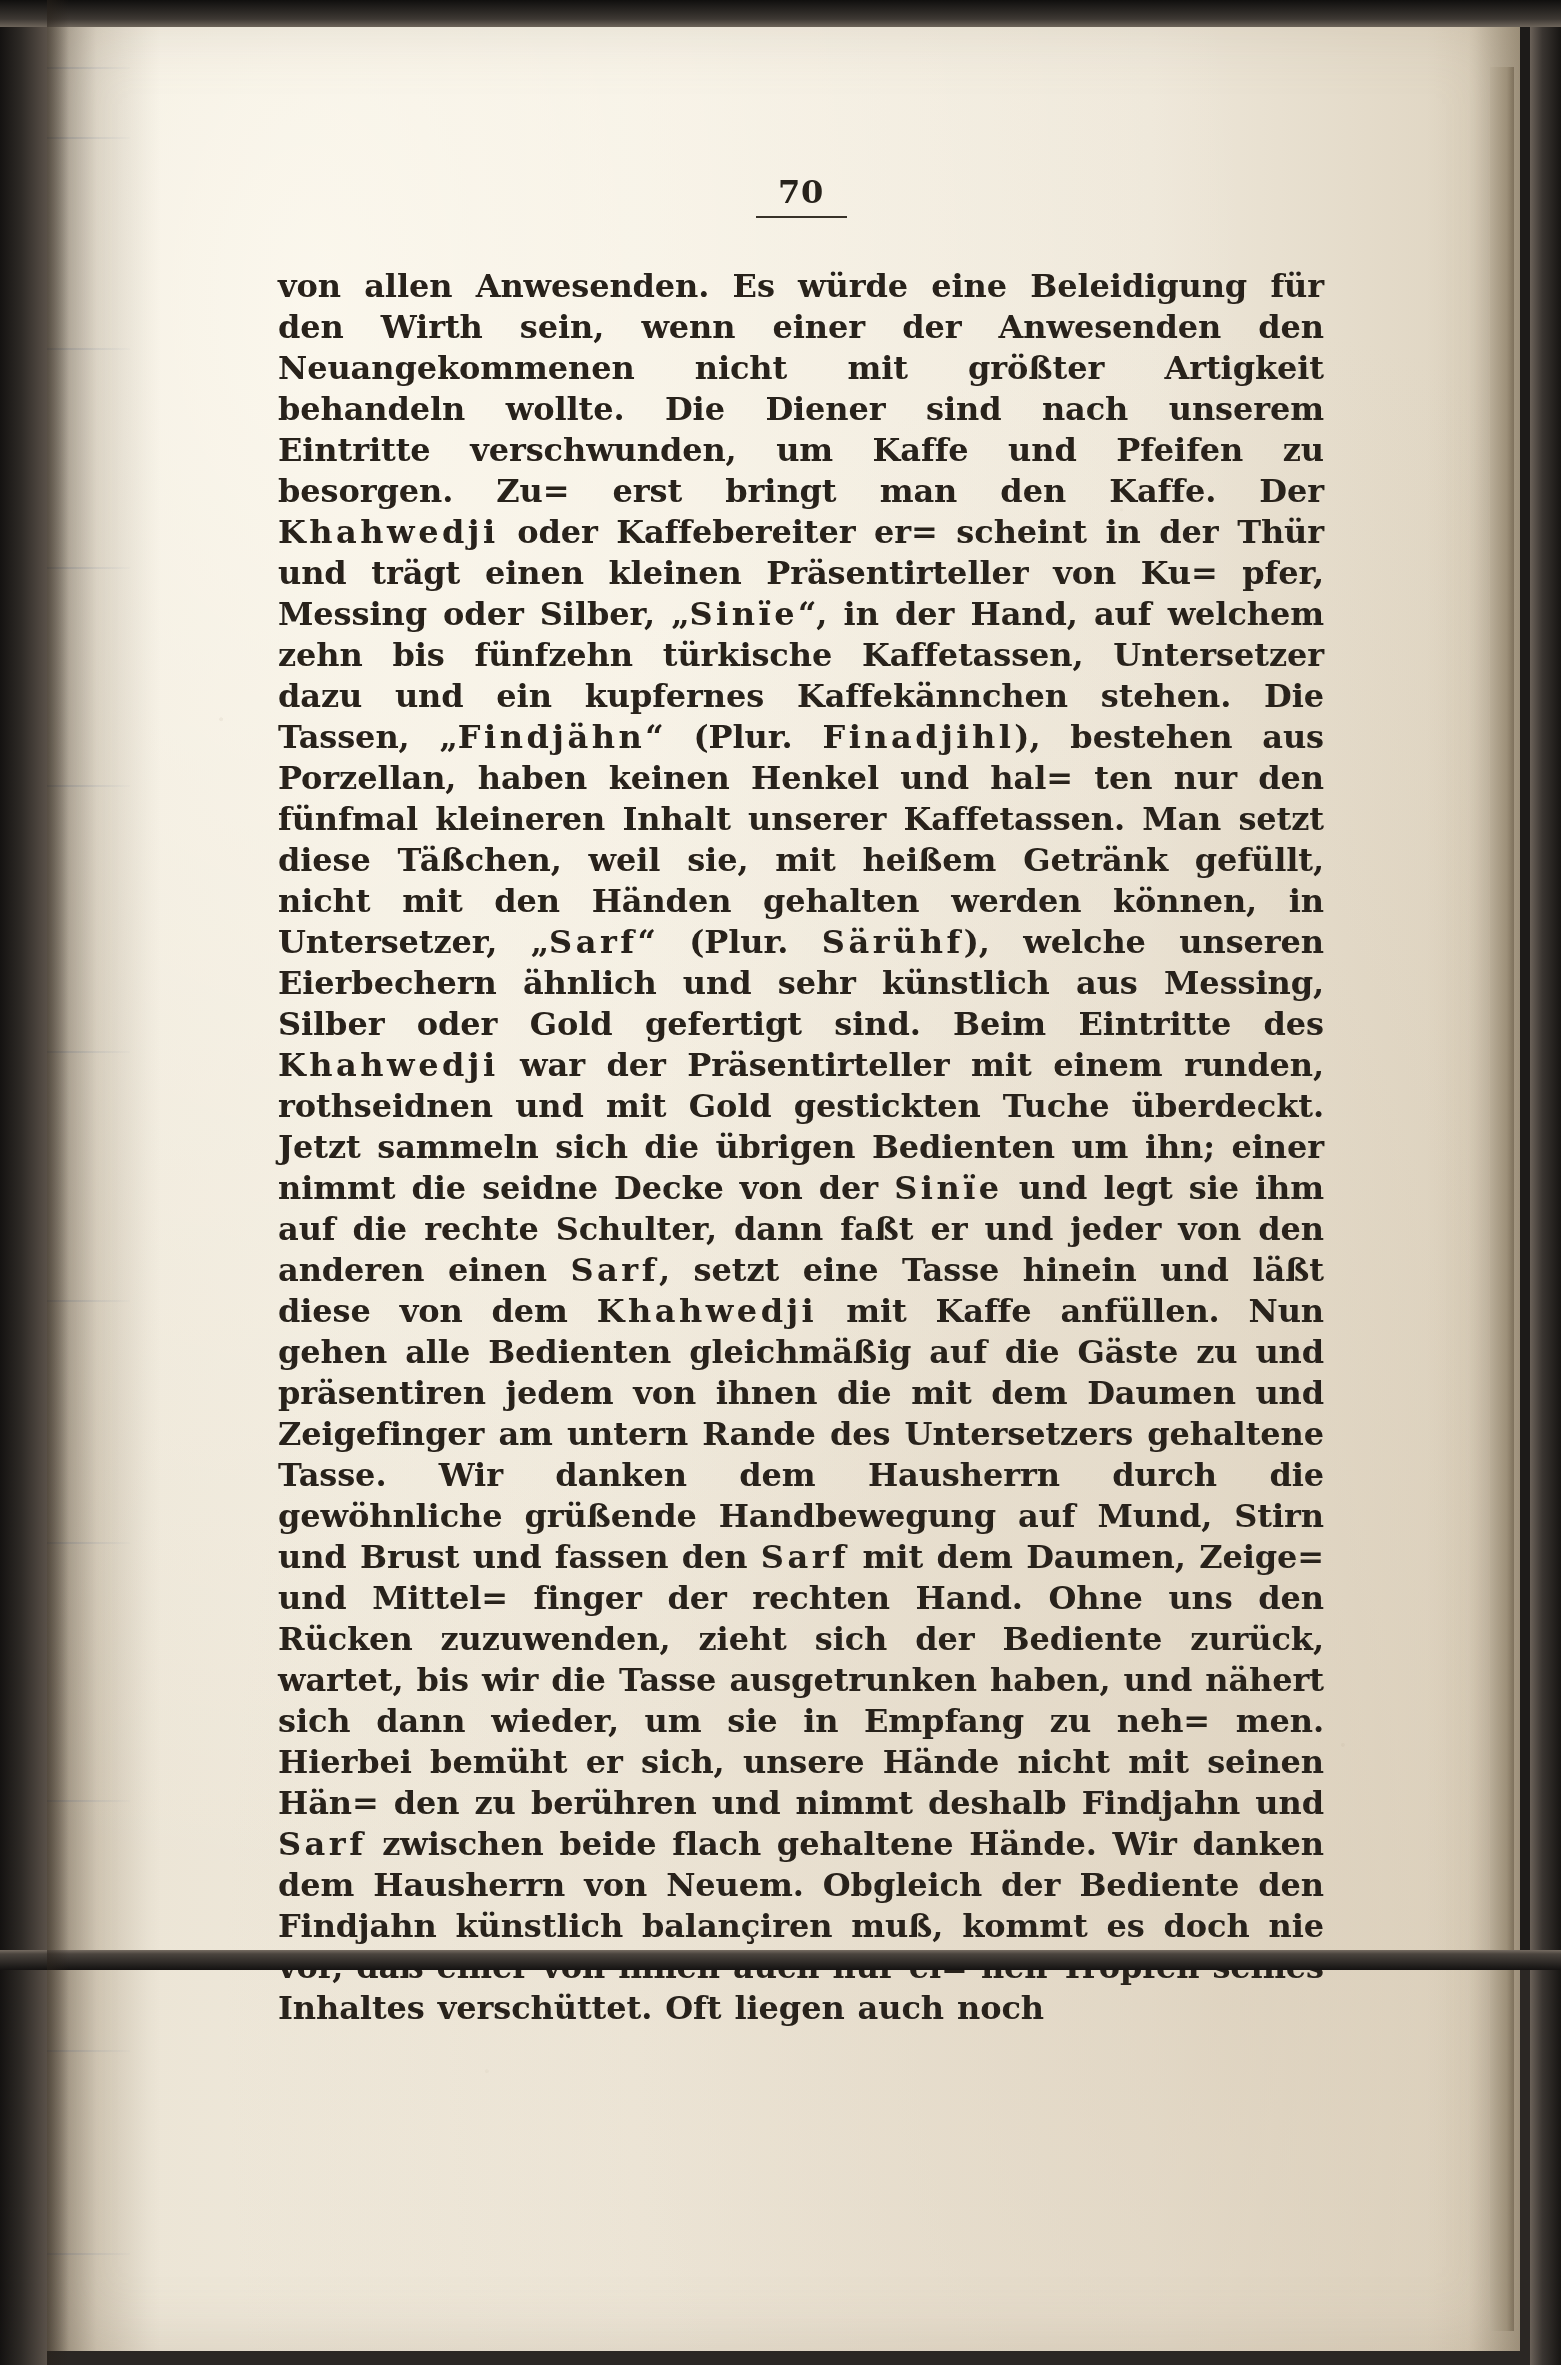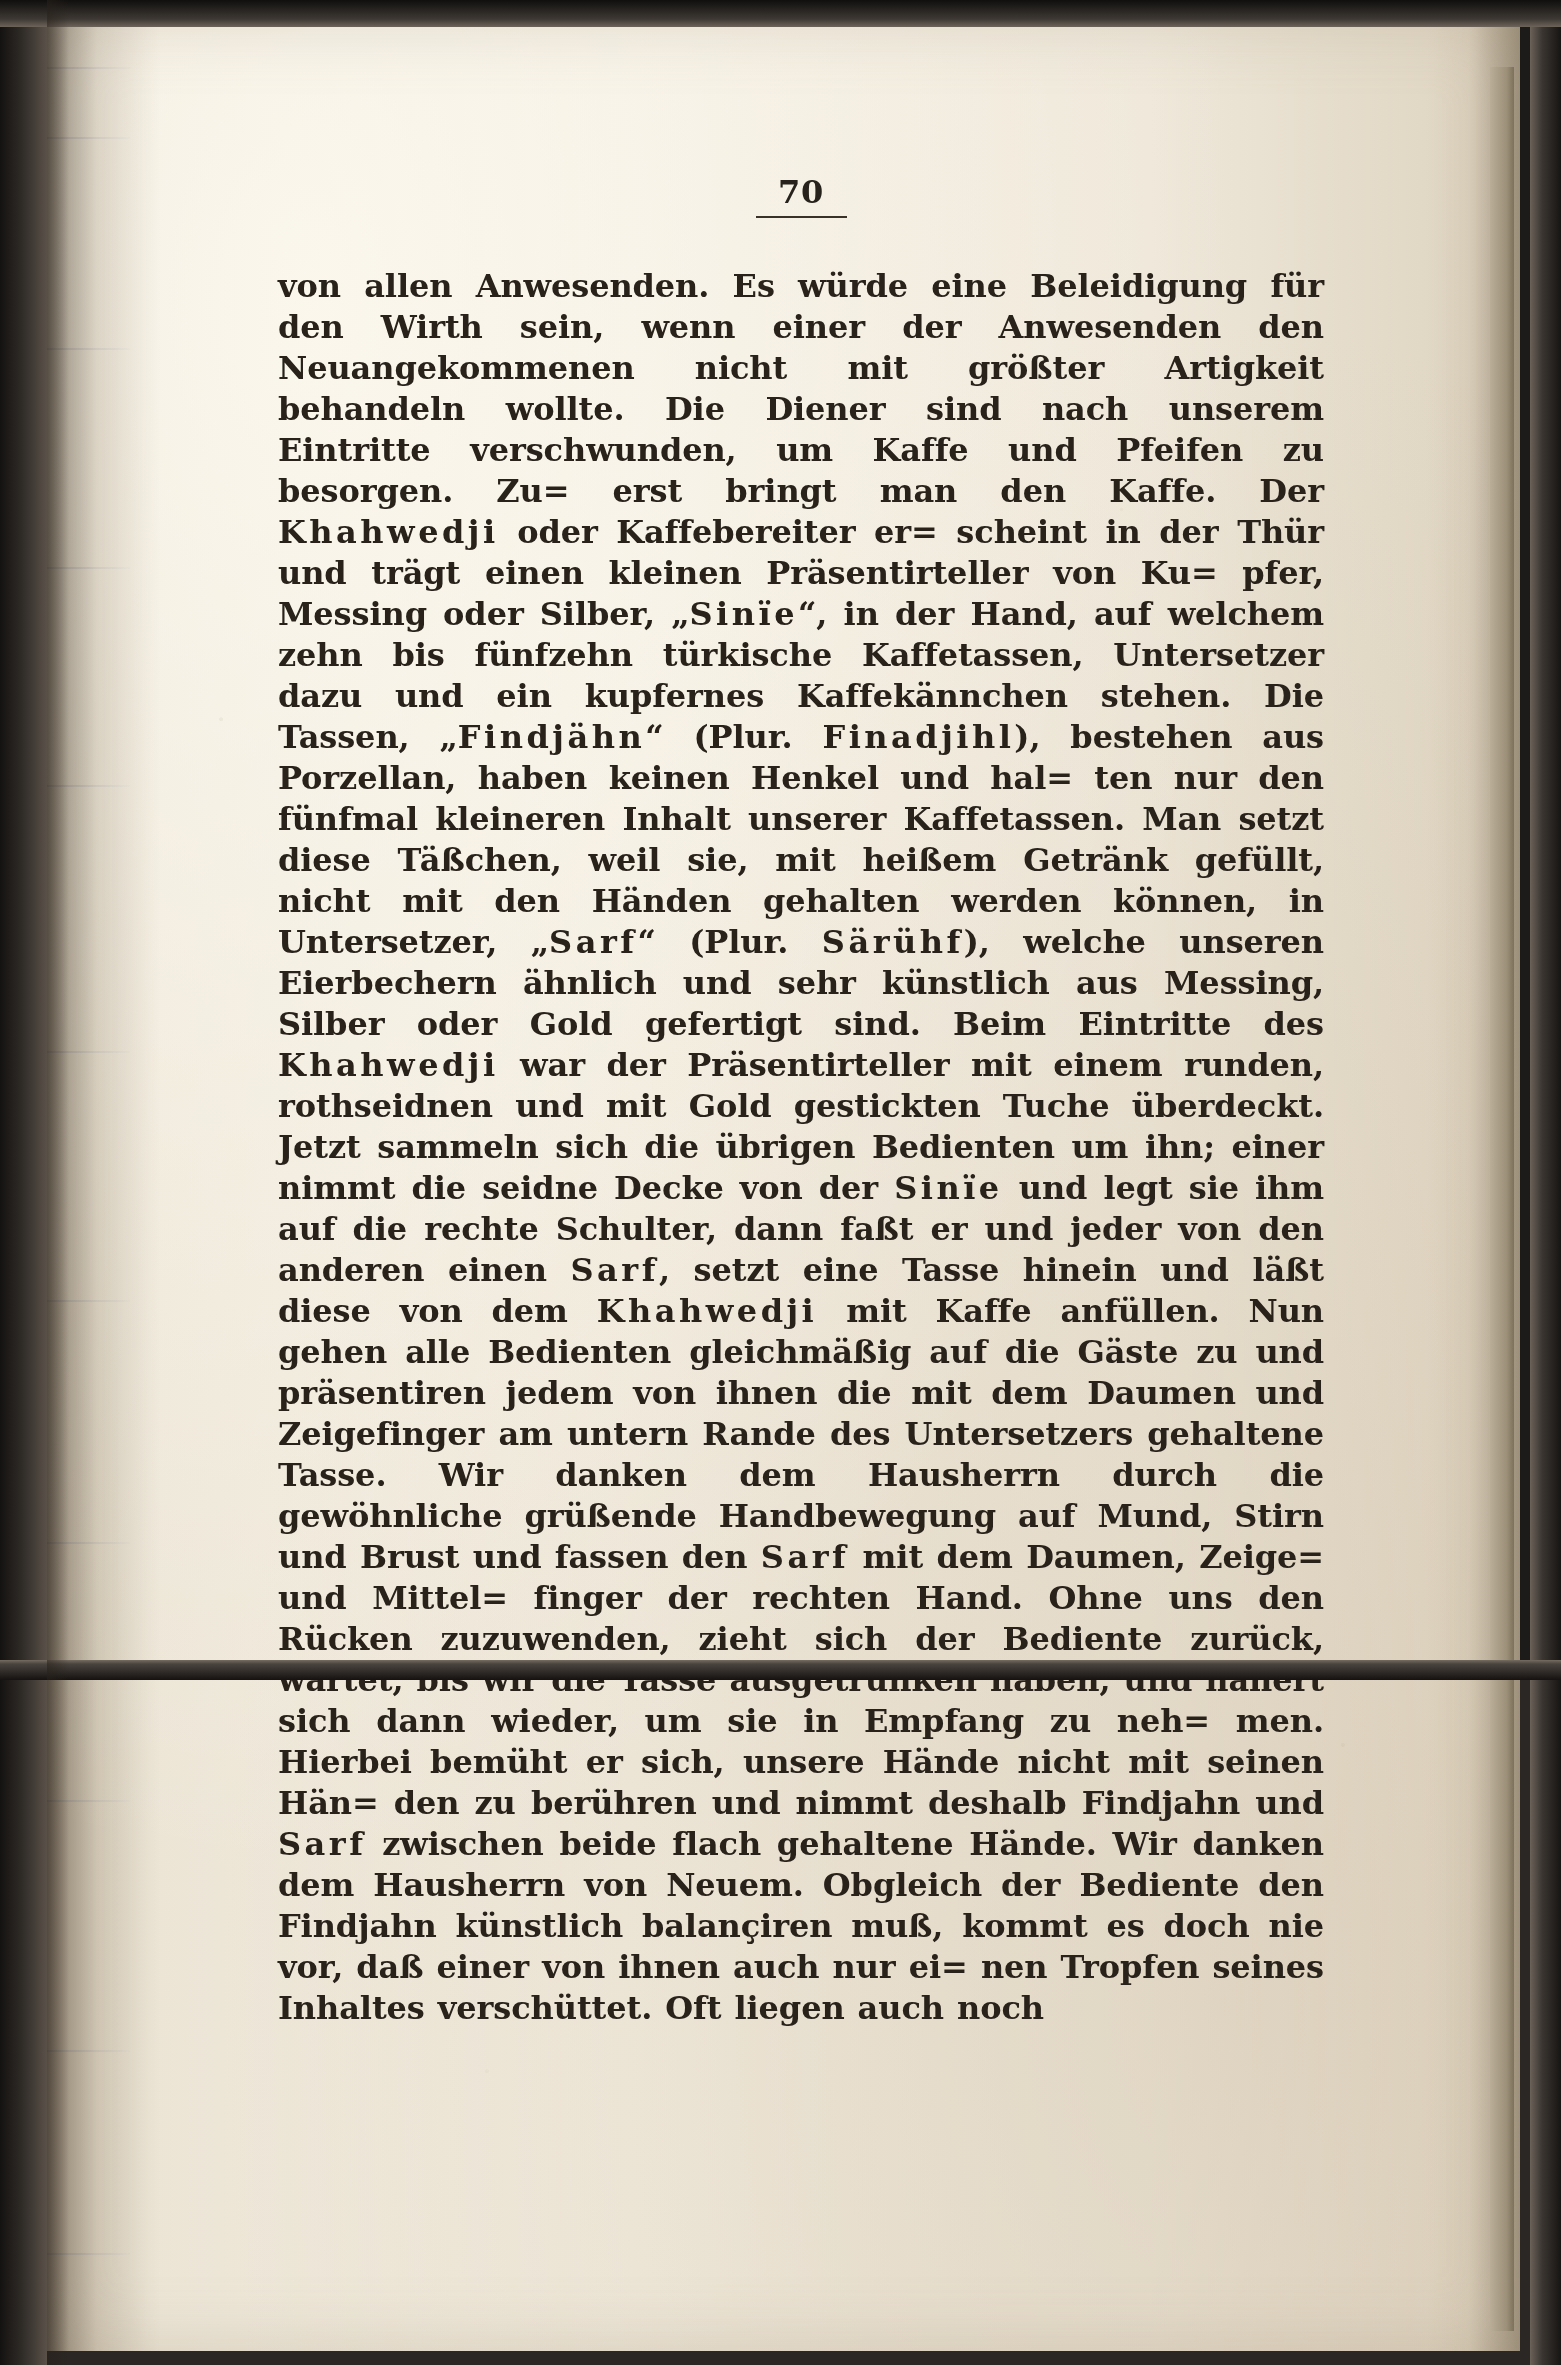--- a/index.html
+++ b/index.html
@@ -11,21 +11,21 @@
     width: 1561px;
     height: 2366px;
     overflow: hidden;
     font-family: "DejaVu Serif", serif;
   }
 
   
   #scan {
     position: relative;
     width: 1561px;
-    height: 1680px;
+    height: 1970px;
     background: #1d1b19;
   }
 
   
   .gutter-left {
     position: absolute;
     left: 0; top: 0;
     width: 47px; height: 2366px;
     background: linear-gradient(to right, #141211 0%, #2e2a26 45%, #5a5149 100%);
     z-index: 5;

